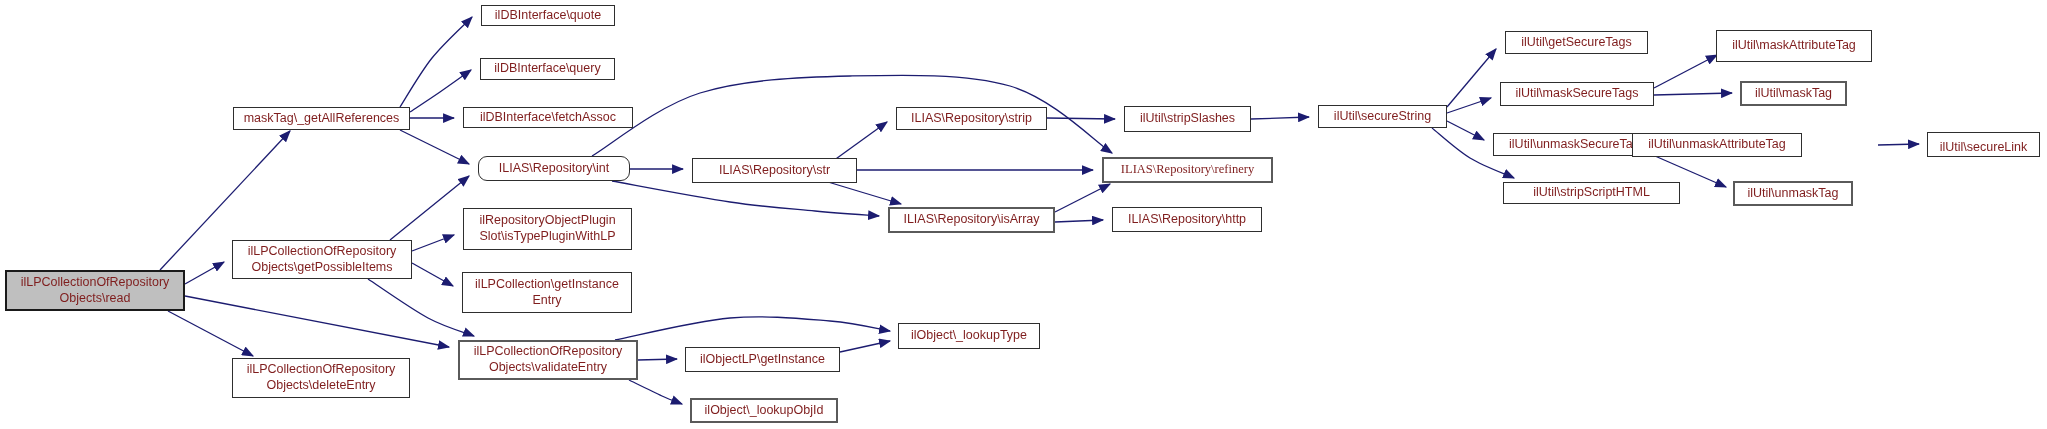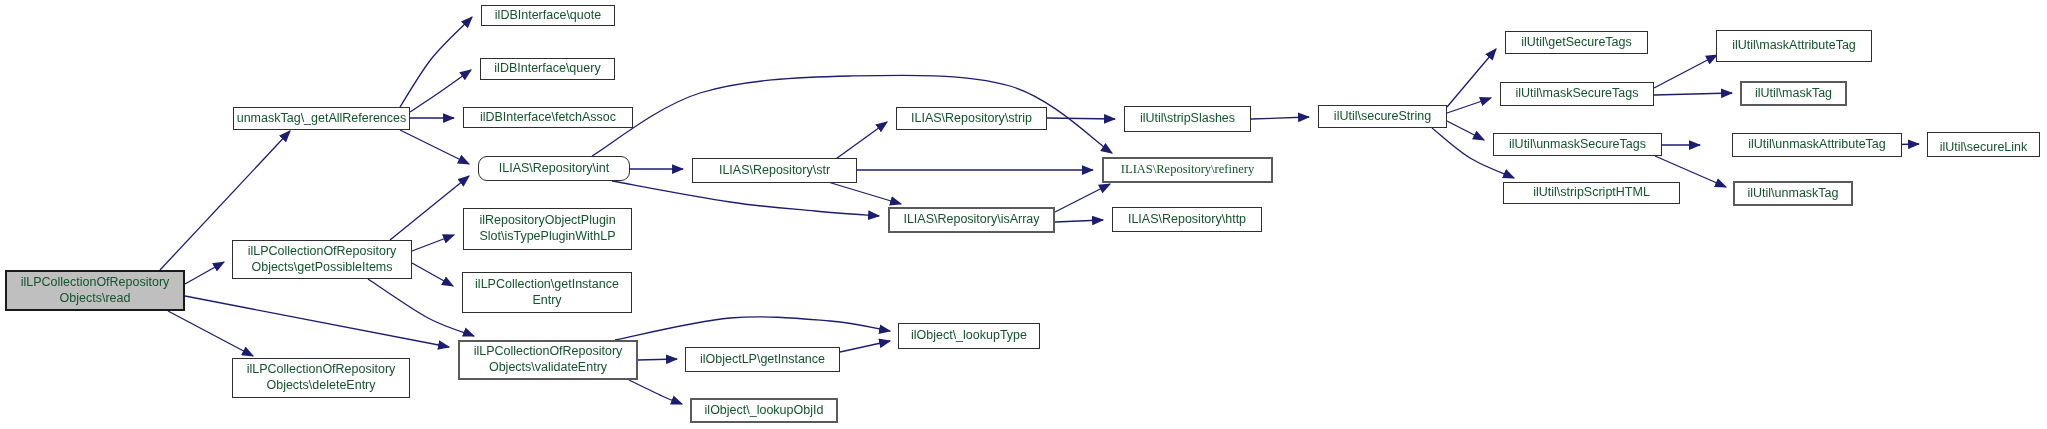--- a/index.html
+++ b/index.html
@@ -9,21 +9,21 @@
     background:#ffffff;
     font-family:"Liberation Sans","DejaVu Sans",sans-serif;
     overflow:hidden;
   }
   #edge-layer{position:absolute;left:0;top:0;width:2047px;height:429px;}
   .node{
     position:absolute;
     box-sizing:border-box;
     background:#ffffff;
     border:1px solid #2e2e2e;
-    color:#14532d;
+    color:#7f1d1d;
     display:flex;
     flex-direction:column;
     align-items:center;
     justify-content:center;
     text-align:center;
     font-size:12.5px;
     line-height:1.26;
     white-space:nowrap;
     cursor:pointer;
   }
@@ -78,21 +78,21 @@
         <path class="edge" d="M629,380 C634.5,382.6666666666667 653.1666666666666,392 662,396 C670.8333333333334,400 678.6666666666666,402.6666666666667 682,404" marker-end="url(#arrow)" stroke="#1c1c70"></path>
         <path class="edge" d="M840,352 L890,341" marker-end="url(#arrow)" stroke="#1c1c70"></path>
       </g>
   </svg>
   <div id="node-layer">
       <div class="node root" style="left: 5px; top: 270px; width: 180px; height: 41px;">
         <div>ilLPCollectionOfRepository</div>
         <div>Objects\read</div>
       </div>
       <div class="node" style="left: 233px; top: 107px; width: 177px; height: 23px;">
-        <div>unmaskTag\_getAllReferences</div>
+        <div>maskTag\_getAllReferences</div>
       </div>
       <div class="node" style="left: 232px; top: 240px; width: 180px; height: 39px;">
         <div>ilLPCollectionOfRepository</div>
         <div>Objects\getPossibleItems</div>
       </div>
       <div class="node" style="left: 232px; top: 358px; width: 178px; height: 40px;">
         <div>ilLPCollectionOfRepository</div>
         <div>Objects\deleteEntry</div>
       </div>
       <div class="node" style="left: 481px; top: 5px; width: 134px; height: 21px;">
@@ -160,21 +160,21 @@
       </div>
       <div class="node" style="left: 1503px; top: 182px; width: 177px; height: 22px;">
         <div>ilUtil\stripScriptHTML</div>
       </div>
       <div class="node" style="left: 1716px; top: 30px; width: 156px; height: 32px;">
         <div>ilUtil\maskAttributeTag</div>
       </div>
       <div class="node bold" style="left: 1740px; top: 81px; width: 107px; height: 25px;">
         <div>ilUtil\maskTag</div>
       </div>
-      <div class="node" style="left: 1732px; top: 133px; width: 170px; height: 24px;">
+      <div class="node" style="left: 1632px; top: 133px; width: 170px; height: 24px;">
         <div>ilUtil\unmaskAttributeTag</div>
       </div>
       <div class="node bold" style="left: 1733px; top: 181px; width: 120px; height: 25px;">
         <div>ilUtil\unmaskTag</div>
       </div>
       <div class="node" style="left: 1927px; top: 132px; width: 113px; height: 25px; justify-content: flex-end;">
         <div>ilUtil\secureLink</div>
       </div>
     </div>
 </div>

